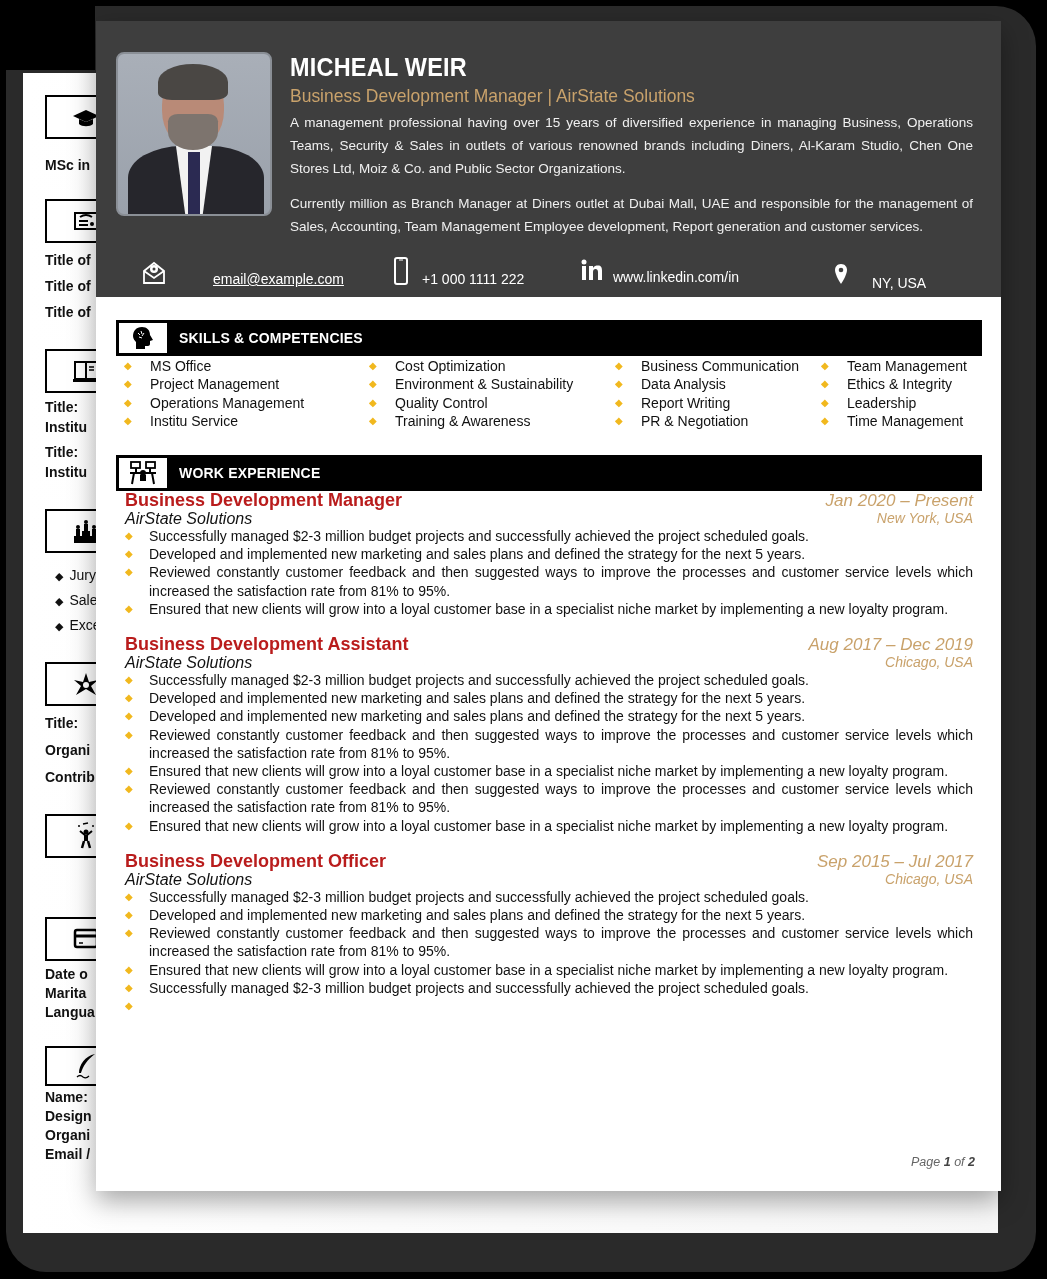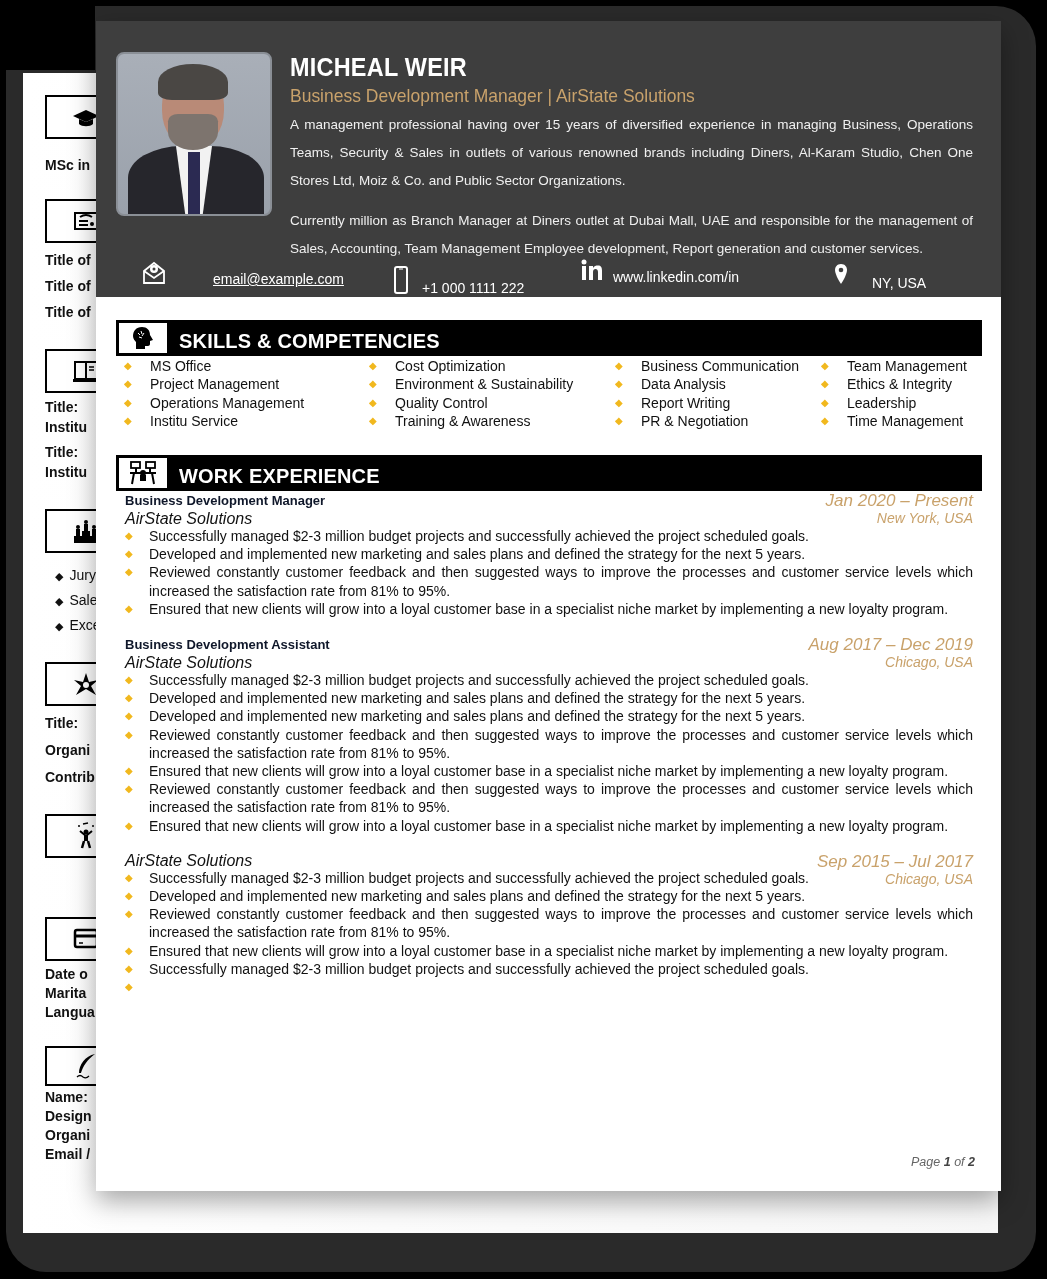--- a/index.html
+++ b/index.html
@@ -46,47 +46,47 @@
   }
   .photo .head { position:absolute; left:44px; top:16px; width:62px; height:78px; background:#b98a77; border-radius: 45% 45% 48% 48%; }
   .photo .hair { position:absolute; left:40px; top:10px; width:70px; height:36px; background:#4a4744; border-radius: 50% 50% 20% 20%; }
   .photo .beard { position:absolute; left:50px; top:60px; width:50px; height:36px; background:#7d746e; border-radius: 20% 20% 50% 50%; }
   .photo .suit { position:absolute; left:10px; top:92px; width:136px; height:80px; background:#26262c; border-radius: 40% 40% 0 0; }
   .photo .shirt { position:absolute; left:58px; top:92px; width:36px; height:80px; background:#f2f2f2; clip-path: polygon(0 0,100% 0,70% 100%,30% 100%); }
   .photo .tie { position:absolute; left:70px; top:98px; width:12px; height:72px; background:#2b2a52; }
 
   .name { position: absolute; left: 194px; top: 31px; font-size: 26px; font-weight: bold; color: #fff; letter-spacing: 0.3px; font-family: "Liberation Sans Narrow","Liberation Sans",sans-serif; transform: scaleX(0.9); transform-origin: left; }
   .role { position: absolute; left: 194px; top: 64px; font-size: 19px; color: #c9a26b; transform: scaleX(0.92); transform-origin: left; white-space: nowrap; }
-  .summary { position: absolute; left: 194px; top: 90px; width: 683px; font-size: 13.5px; color: #f0f0f0; line-height: 28px; text-align: justify; }
+  .summary { position: absolute; left: 194px; top: 90px; width: 683px; font-size: 13.5px; color: #f0f0f0; line-height: 23px; text-align: justify; }
   .summary p + p { margin-top: 12px; }
 
   .contacts { position: absolute; left: 0; top: 236px; width: 905px; height: 36px; }
   .contact { position: absolute; top: 0; display: flex; align-items: flex-end; color: #fff; font-size: 14px; }
   .contact svg { margin-right: 10px; }
   .contact .lnk { text-decoration: underline; margin-left: 37px; }
 
   .section-bar {
     position: absolute; left: 20px; width: 866px; height: 36px; background: #000; border: 1px solid #000;
   }
   .section-bar .ico {
     position: absolute; left: 0; top: 0; width: 52px; height: 34px; background: #fff;
     display: flex; align-items: center; justify-content: center; border: 2px solid #000;
   }
   .section-bar .title {
-    position: absolute; left: 62px; top: 9px; color: #fff; font-size: 20px; font-weight: bold; letter-spacing: 0.2px;
+    position: absolute; left: 62px; top: 9px; color: #fff; font-size: 14px; font-weight: bold; letter-spacing: 0.2px;
   }
 
   .skills { position: absolute; left: 28px; top: 336px; width: 860px; }
   .skill-col { position: absolute; top: 0; }
   .skill { height: 18.3px; line-height: 18.3px; font-size: 14px; color: #111; white-space: nowrap; position: relative; padding-left: 26px; }
   .dia-y { color: #f1b81e; font-size: 10px; position: absolute; left: 0; top: 0; }
 
   .jobs { position: absolute; left: 29px; top: 470px; width: 848px; }
   .job { position: relative; }
-  .job-title { font-weight: bold; font-size: 13px; color: #0f172a; height: 19px; line-height: 19px; }
+  .job-title { font-weight: bold; font-size: 18px; color: #b91c1c; height: 19px; line-height: 19px; }
   .job-company { font-style: italic; font-size: 16px; color: #111; height: 17px; line-height: 17px; }
   .job-date { position: absolute; right: 0; top: 0; font-weight: normal; font-style: italic; color: #c9a26b; font-size: 17px; height: 19px; line-height: 19px; }
   .job-loc { position: absolute; right: 0; top: 19px; font-style: italic; color: #c9a26b; font-size: 14px; height: 17px; line-height: 17px; }
   .bullets { list-style: none; }
   .bullets li { position: relative; padding-left: 24px; font-size: 14px; line-height: 18.2px; color: #111; text-align: justify; min-height: 18.2px; }
   .bullets li .dia-y { top: 0; }
 
   .pager { position: absolute; right: 26px; top: 1134px; font-size: 12.5px; color: #666; font-style: italic; }
   .pager b { color: #444; }
 </style>
@@ -230,21 +230,21 @@
     <div class="contacts">
       <div class="contact" style="left:46px; top:2px">
         <svg width="24" height="26" viewBox="0 0 24 26">
             <path d="M2 12 L12 4 L22 12 V24 H2 Z" fill="none" stroke="#fff" stroke-width="1.8"></path>
             <path d="M2 12 L12 19 L22 12" fill="none" stroke="#fff" stroke-width="1.8"></path>
             <circle cx="12" cy="10" r="4" fill="#fff"></circle>
             <circle cx="12" cy="10" r="1.5" fill="#3e3e3e"></circle>
           </svg>
         <span class="lnk" style="margin-bottom:-2px">email@example.com</span>
       </div>
-      <div class="contact" style="left:298px; top:9px">
+      <div class="contact" style="left:298px; top:0">
         <svg width="14" height="28" viewBox="0 0 14 28">
             <rect x="1" y="1" width="12" height="26" rx="2" fill="none" stroke="#fff" stroke-width="2"></rect>
             <line x1="5" y1="3" x2="9" y2="3" stroke="#fff" stroke-width="1"></line>
           </svg>
         <span style="margin-left:4px;margin-bottom:-2px">+1 000 1111 222</span>
       </div>
       <div class="contact" style="left:485px; top:2px">
         <svg width="22" height="22" viewBox="0 0 22 22">
             <rect x="1" y="7" width="4" height="14" fill="#fff"></rect>
             <circle cx="3" cy="3" r="2.5" fill="#fff"></circle>
@@ -338,20 +338,21 @@
         <li><span class="dia-y">◆</span><span>Developed and implemented new marketing and sales plans and defined the strategy for the next 5 years.</span></li>
         <li><span class="dia-y">◆</span><span>Developed and implemented new marketing and sales plans and defined the strategy for the next 5 years.</span></li>
         <li><span class="dia-y">◆</span><span>Reviewed constantly customer feedback and then suggested ways to improve the processes and customer service levels which increased the satisfaction rate from 81% to 95%.</span></li>
         <li><span class="dia-y">◆</span><span>Ensured that new clients will grow into a loyal customer base in a specialist niche market by implementing a new loyalty program.</span></li>
         <li><span class="dia-y">◆</span><span>Reviewed constantly customer feedback and then suggested ways to improve the processes and customer service levels which increased the satisfaction rate from 81% to 95%.</span></li>
         <li><span class="dia-y">◆</span><span>Ensured that new clients will grow into a loyal customer base in a specialist niche market by implementing a new loyalty program.</span></li>
       </ul>
     </div>
 
     <div class="job" style="margin-top:17px">
+      <div class="job-title">Business Development Officer</div>
       <div class="job-company">AirState Solutions</div>
       <div class="job-date">Sep 2015 – Jul 2017</div>
       <div class="job-loc">Chicago, USA</div>
       <ul class="bullets">
         <li><span class="dia-y">◆</span><span>Successfully managed $2-3 million budget projects and successfully achieved the project scheduled goals.</span></li>
         <li><span class="dia-y">◆</span><span>Developed and implemented new marketing and sales plans and defined the strategy for the next 5 years.</span></li>
         <li><span class="dia-y">◆</span><span>Reviewed constantly customer feedback and then suggested ways to improve the processes and customer service levels which increased the satisfaction rate from 81% to 95%.</span></li>
         <li><span class="dia-y">◆</span><span>Ensured that new clients will grow into a loyal customer base in a specialist niche market by implementing a new loyalty program.</span></li>
         <li><span class="dia-y">◆</span><span>Successfully managed $2-3 million budget projects and successfully achieved the project scheduled goals.</span></li>
         <li><span class="dia-y">◆</span><span></span></li>

